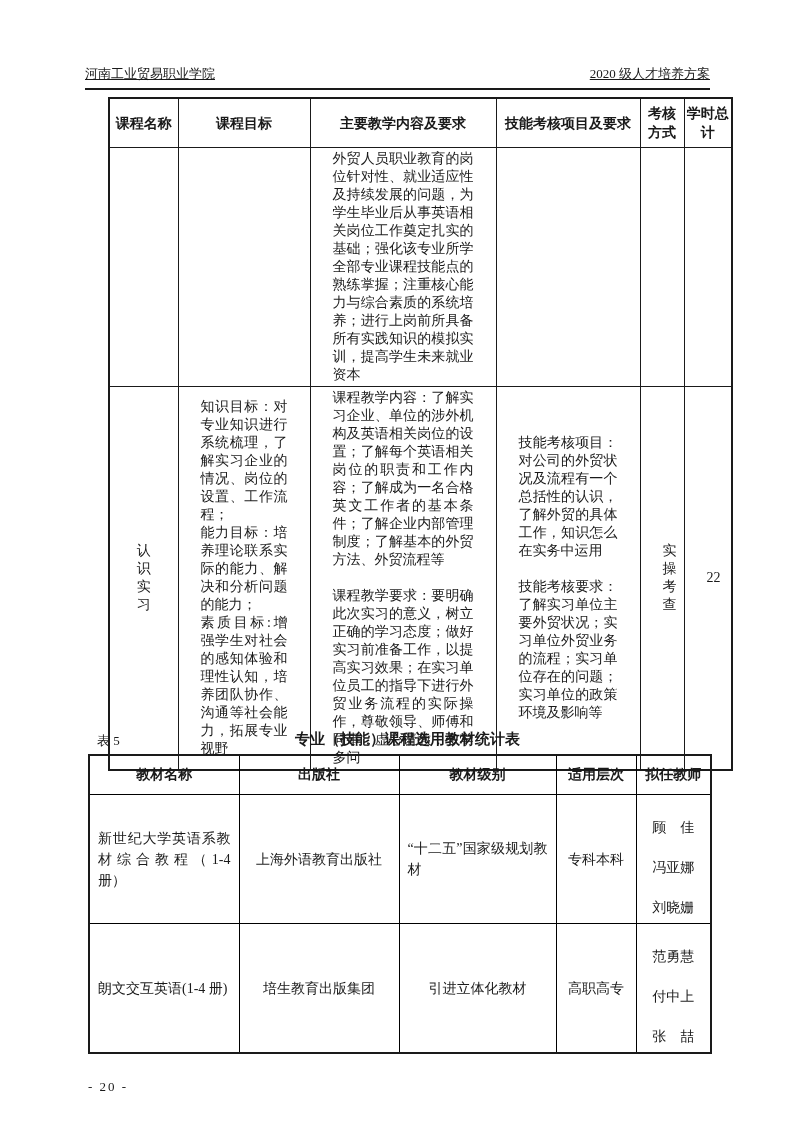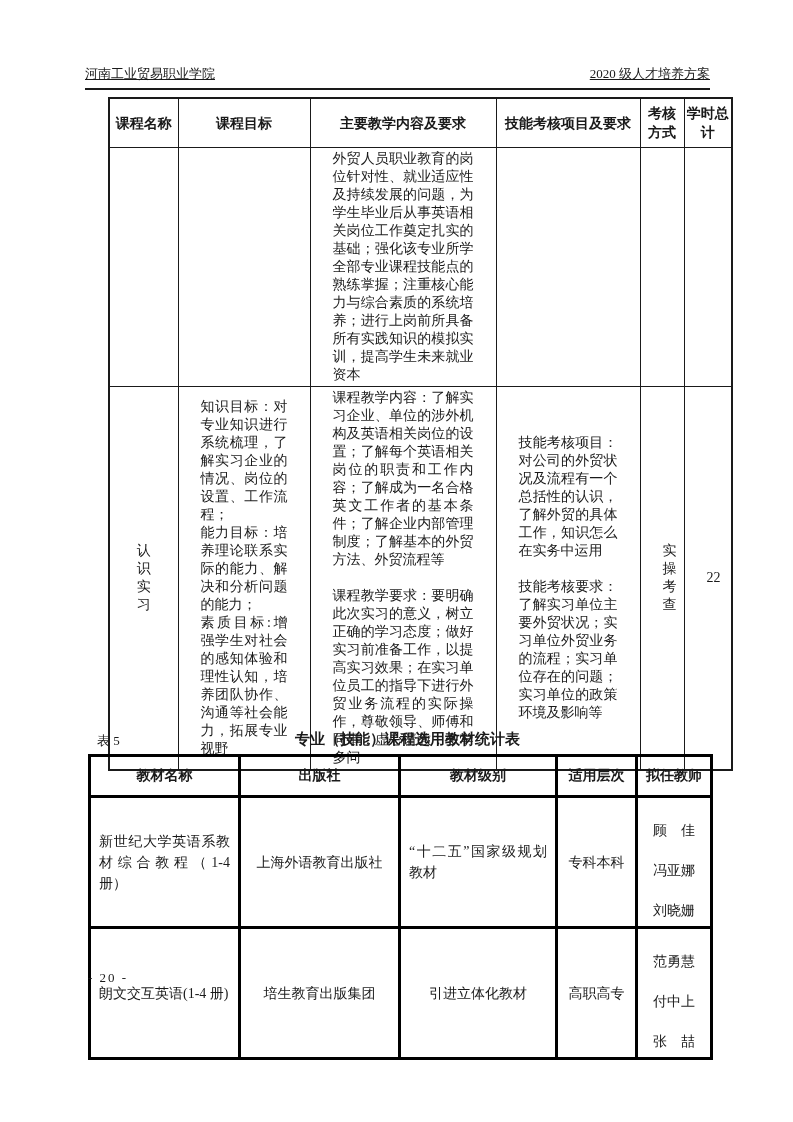--- a/index.html
+++ b/index.html
@@ -97,21 +97,21 @@
     position: absolute;
     left: 88px;
     top: 754px;
     width: 622px;
     border-collapse: collapse;
     table-layout: fixed;
     border: 2px solid #1a1a1a;
   }
   table.textbook-table th,
   table.textbook-table td {
-    border: 3px solid #000000;
+    border: 1px solid #000000;
     overflow: hidden;
   }
   table.textbook-table th {
     font-family: "Liberation Sans", "DejaVu Sans", sans-serif;
     font-weight: bold;
     font-size: 14px;
     text-align: center;
     padding: 2px;
     height: 34px;
   }
@@ -122,21 +122,21 @@
     vertical-align: middle;
   }
   tr.tb-row-1 { height: 88px; }
   tr.tb-row-2 { height: 90px; }
   .teacher-line { text-align: center; line-height: 22px; margin-top: 18px; }
 
   
   .page-number {
     position: absolute;
     left: 88px;
-    top: 970px;
+    top: 1079px;
     font-size: 13px;
     letter-spacing: 2px;
   }
 </style>
 </head>
 <body>
 
 <div class="page">
 
   <div class="doc-header">

